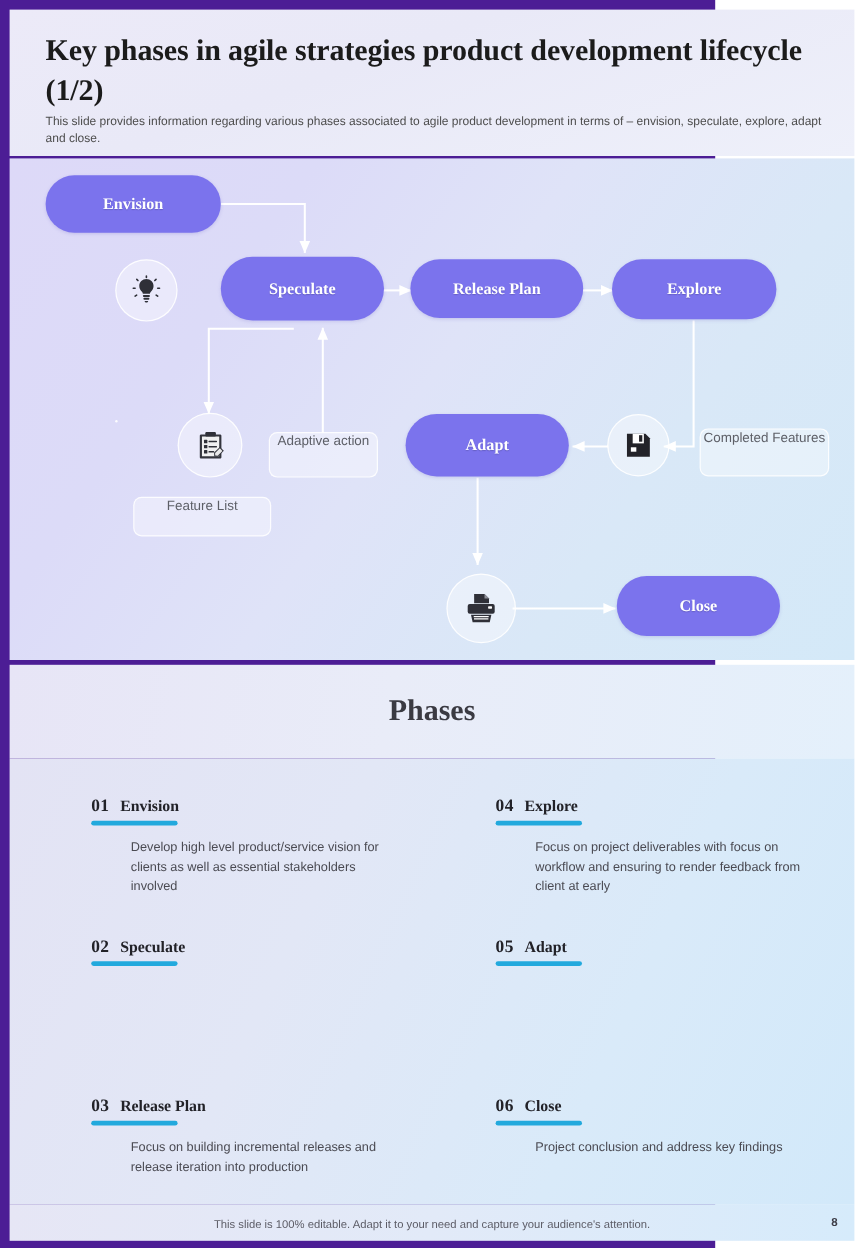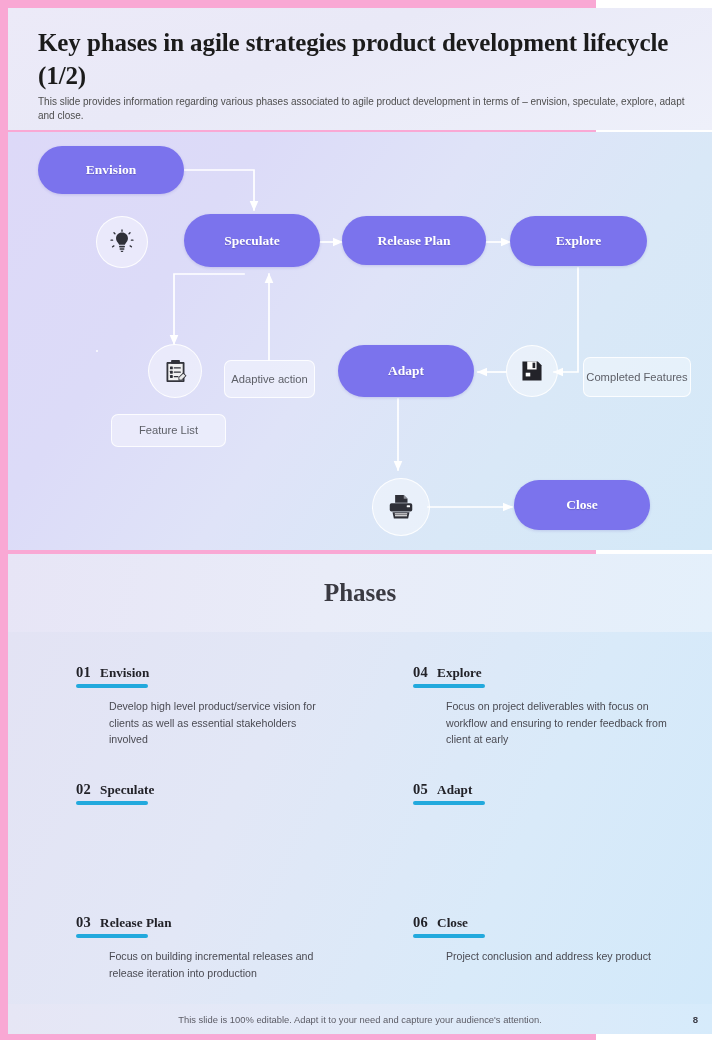--- a/index.html
+++ b/index.html
@@ -5,21 +5,21 @@
   * { box-sizing: border-box; margin: 0; padding: 0; }
   html, body {
     width: 720px; height: 1040px;
     font-family: "Liberation Sans", sans-serif;
     background: #ffffff;
     overflow: hidden;
   }
   .slide {
     position: relative;
     width: 596px; height: 1040px;
-    background: #f9a8d4;
+    background: #4c1d95;
   }
 
   
   .header {
     position: absolute; left: 8px; top: 8px;
     width: 704px; height: 122px;
     background: linear-gradient(160deg, #eceaf8 0%, #e9e9f7 40%, #eef0fa 100%);
     padding: 18px 24px 0 30px;
   }
   .title {
@@ -58,21 +58,21 @@
     box-shadow: 0 1px 3px rgba(90,80,190,0.20);
   }
   .ghost {
     position: absolute;
     background: rgba(255,255,255,0.38);
     border: 1px solid rgba(255,255,255,0.85);
     border-radius: 7px;
     color: #5d5f67;
     font-size: 11.2px;
     line-height: 1.32;
-    display: flex; align-items: center; justify-content: center;
+    display: flex; align-items: flex-start; justify-content: center;
     text-align: center;
   }
   .iconcircle {
     position: absolute;
     border-radius: 50%;
     background: rgba(255,255,255,0.40);
     border: 1px solid rgba(255,255,255,0.9);
     display: flex; align-items: center; justify-content: center;
   }
   .iconcircle svg { display: block; }
@@ -357,21 +357,21 @@
           </div>
           <div class="rule"></div>
         </div>
 
         <div class="phase-item ph-3">
           <div class="phase-head">
             <span class="phase-num">06</span>
             <span class="phase-name">Close</span>
           </div>
           <div class="rule"></div>
-          <div class="phase-desc">Project conclusion and address key product</div>
+          <div class="phase-desc">Project conclusion and address key findings</div>
         </div>
 
       </div>
 
     </div>
   </div>
 
   <div class="footer">
     <div class="footer-text">This slide is 100% editable. Adapt it to your need and capture your audience's attention.</div>
     <div class="page-num">8</div>

